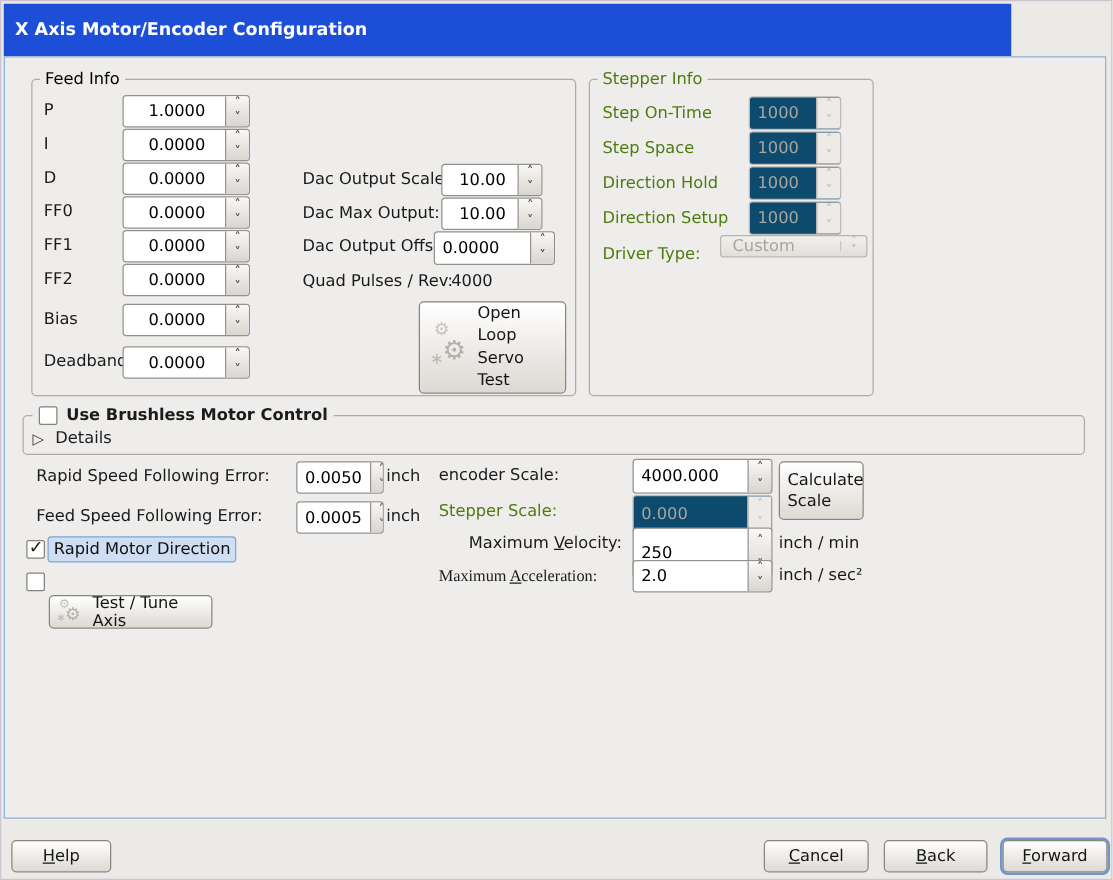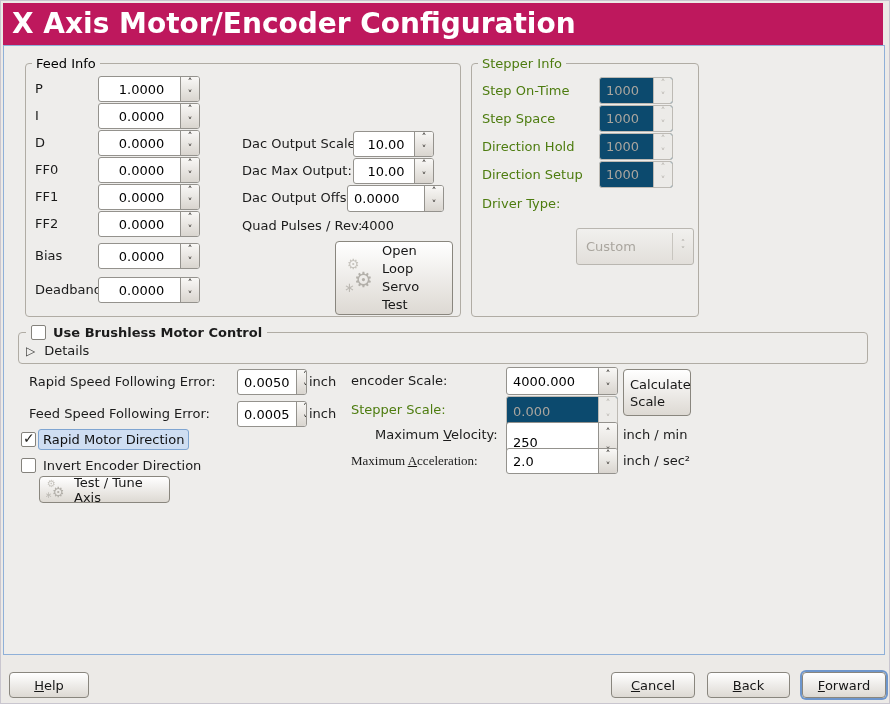--- a/index.html
+++ b/index.html
@@ -8,22 +8,22 @@
     font-family: "DejaVu Sans", "Liberation Sans", sans-serif;
     background:#e4e2df;
   }
   #window {
     position:relative; width:890px; height:704px;
     background:#eceae7; overflow:hidden;
     border:1px solid #c9c6cf;
   }
   
   #titlebar {
-    position:absolute; left:2px; top:2px; width:880px; height:42px;
-    background:#be185d; color:#ffffff; font-size:28px; font-weight:bold;
+    position:absolute; left:2px; top:2px; width:806px; height:42px;
+    background:#1d4ed8; color:#ffffff; font-size:14px; font-weight:bold;
     line-height:42px; padding-left:9px; white-space:nowrap;
   }
   
   #content {
     position:absolute; left:2px; top:44px; width:882px; height:610px;
     background:#eeedeb; border:1px solid #8fb0d8;
   }
   .lbl { position:absolute; font-size:13px; color:#1b1b1b; white-space:nowrap; }
   .lbl.dim, .dim { color:#4d7c0f; }
   .bold { font-weight:bold; }
@@ -244,21 +244,21 @@
   <span class="lbl dim" style="left:481px; top:160px; line-height:27px;">Direction Setup</span>
   <div class="spinbox disabled" style="left:598px; top:160px; width:74px; height:27px;">
     <span class="sv">1000</span>
       <span class="spin-btns">
         <span class="sb">˄</span>
         <span class="sb">˅</span>
       </span>
   </div>
 
   <span class="lbl dim" style="left:481px; top:188px; line-height:29px;">Driver Type:</span>
-  <div class="combo" style="left:575px; top:187px; width:118px; height:37px;margin-top:40px;">
+  <div class="combo" style="left:575px; top:187px; width:118px; height:18px;">
     <span class="combo-text">Custom</span>
     <span class="combo-sep"></span>
     <span class="combo-arrows">
       <span>˄</span>
       <span>˅</span>
     </span>
   </div>
 
   <div class="frame" style="left:17px; top:331px; width:850px; height:32px;"></div>
   <div style="position:absolute; left:25px; top:322px; height:19px; display:flex; align-items:center; gap:7px; background:#eeedeb; padding:0 5px;">
@@ -330,21 +330,20 @@
       </span>
   </div>
   <span class="lbl" style="left:622px; top:446px; line-height:28px;">inch / sec²</span>
 
   <span class="checkbox" style="left:20px; top:431px;">
     <span class="check">✓</span>
   </span>
   <span class="hl-label" style="left:37px; top:428px;">Rapid Motor Direction</span>
 
   <span class="checkbox" style="left:20px; top:457px;"></span>
-  <span class="lbl" style="left:42px; top:456px; line-height:17px;">Invert Encoder Direction</span>
 
   <div class="btn" style="left:38px; top:475px; width:131px; height:27px; justify-content:flex-start; padding-left:6px; gap:4px;">
     <span class="gears" style="width:24px; height:24px;">
       <span class="g1" style="left:1px; top:0px; font-size:10px;">⚙</span>
       <span class="g2" style="left:6px; top:6px; font-size:14px;">⚙</span>
       <span class="g3" style="left:-1px; top:12px; font-size:9px;">∗</span>
     </span>
     <span>Test / Tune Axis</span>
   </div>
 

